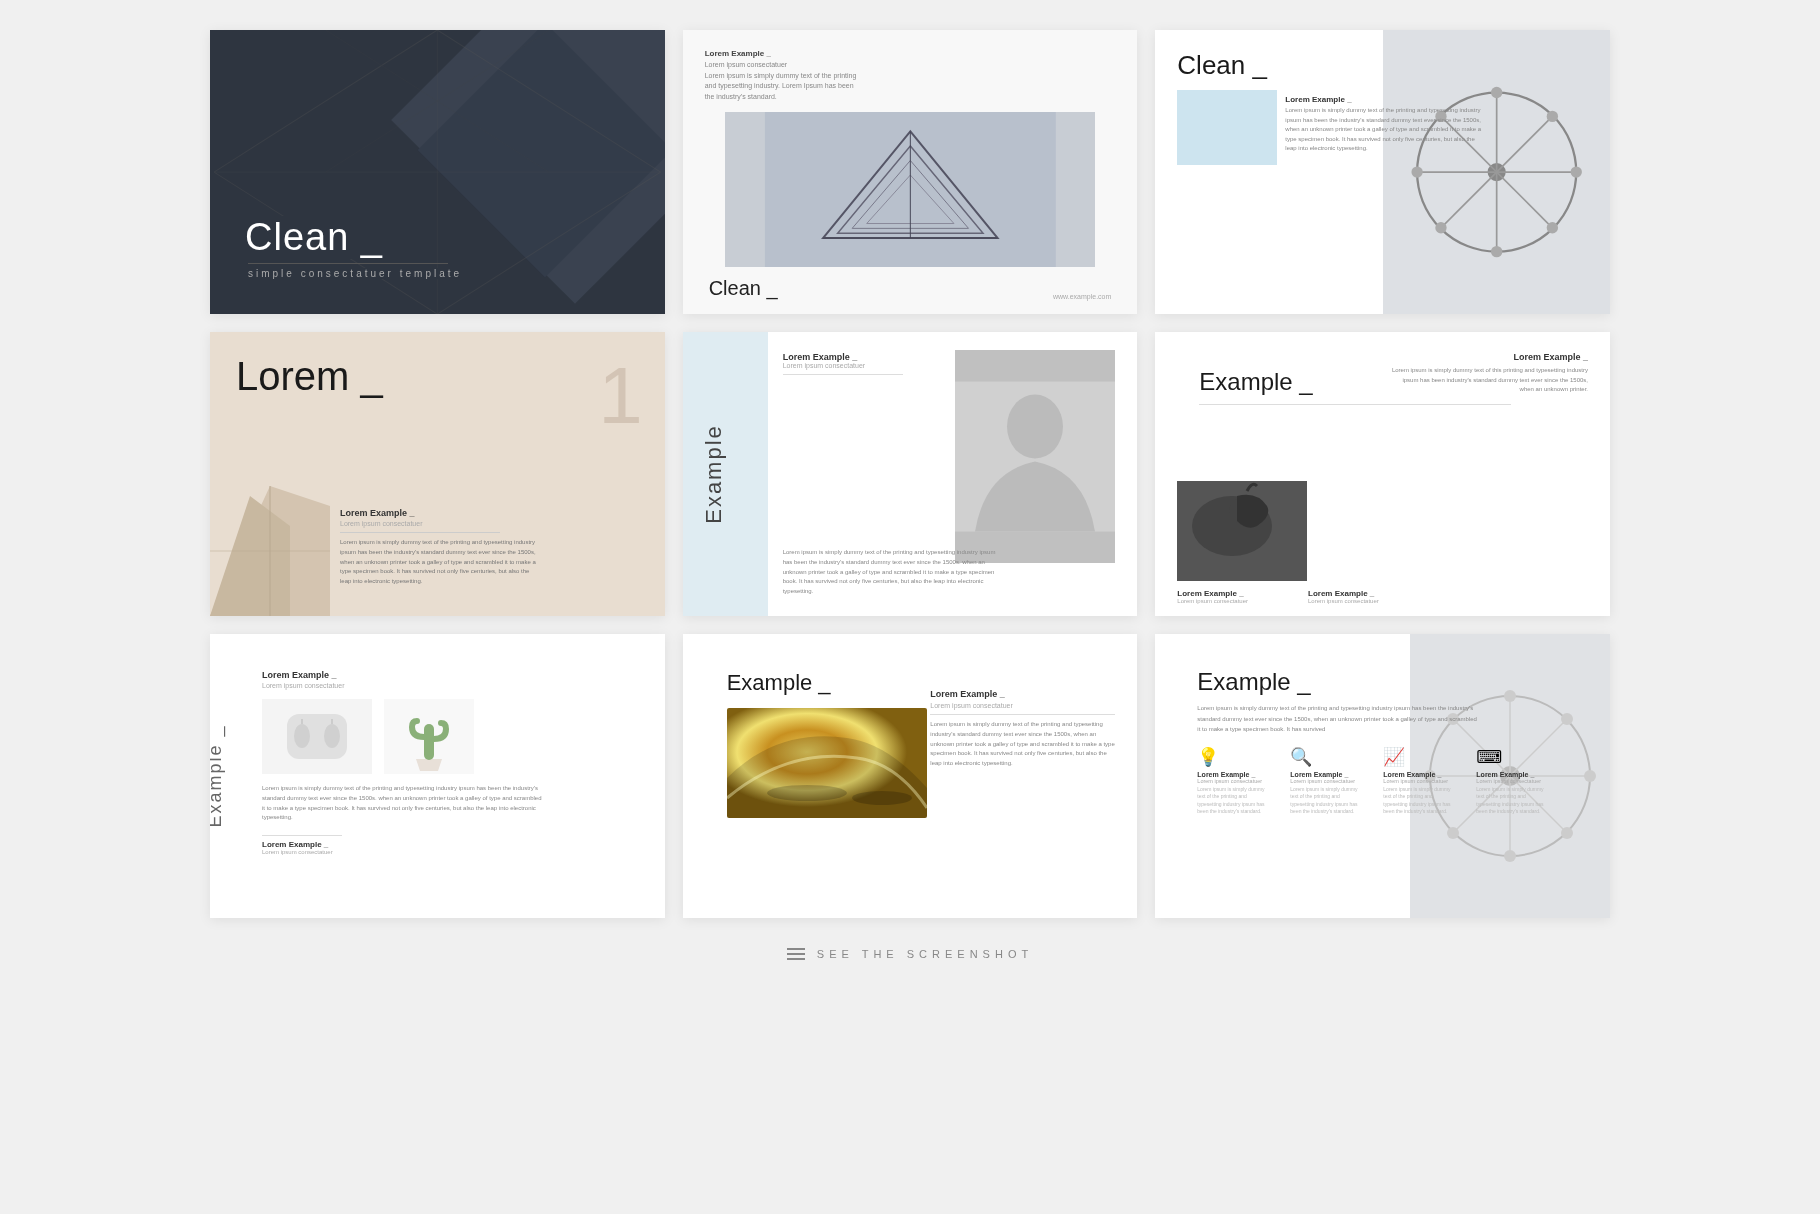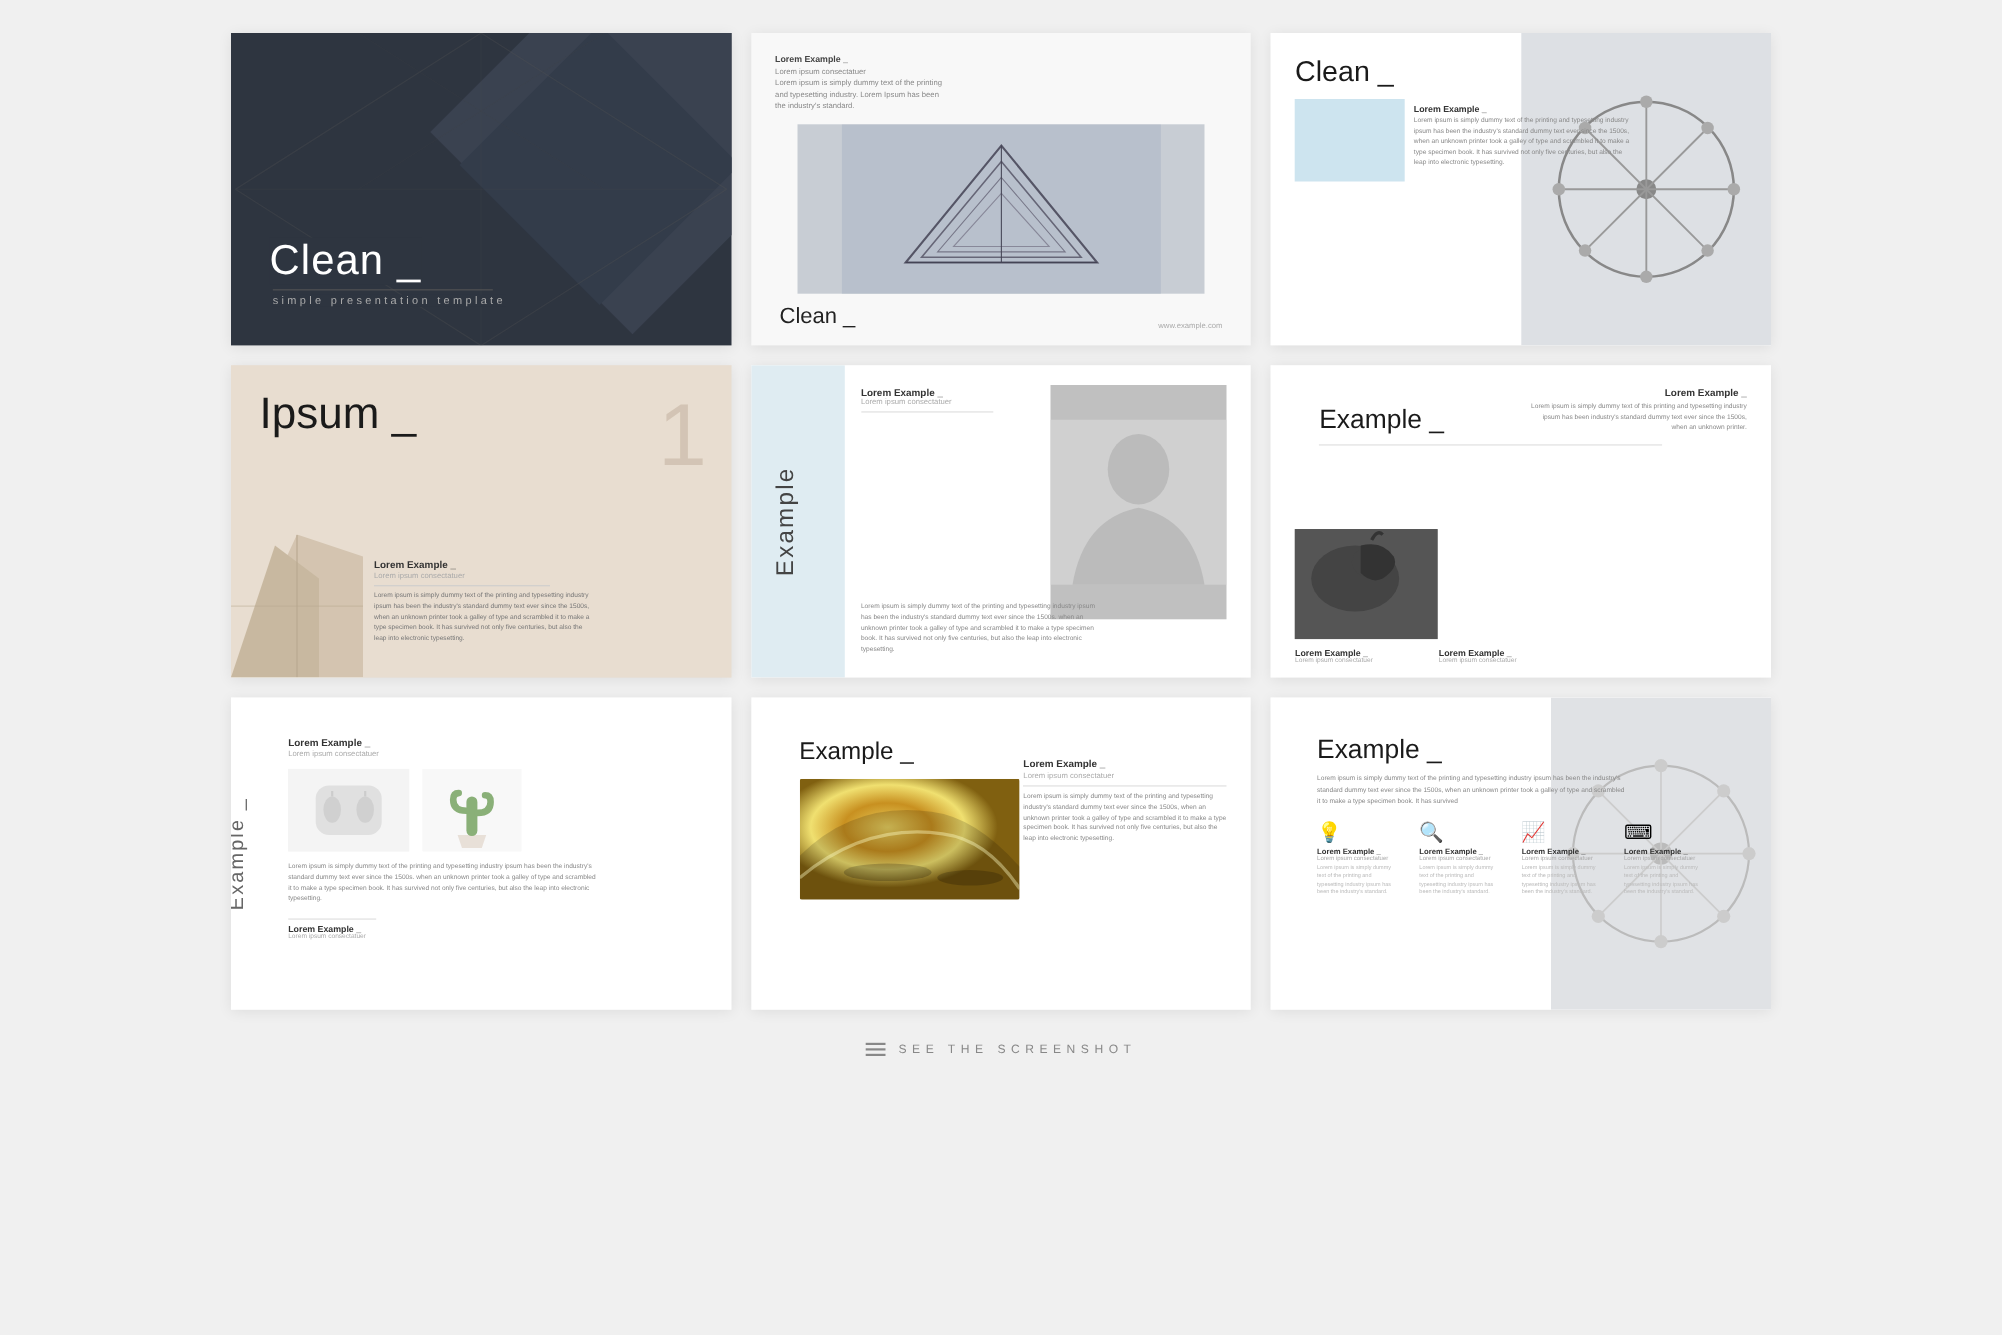--- a/index.html
+++ b/index.html
@@ -209,21 +209,21 @@
       <line x1="220" y1="0" x2="0" y2="140" stroke="#555" stroke-width="1"></line>
       <line x1="440" y1="140" x2="220" y2="280" stroke="#555" stroke-width="1"></line>
       <line x1="0" y1="140" x2="220" y2="280" stroke="#555" stroke-width="1"></line>
       <line x1="220" y1="0" x2="220" y2="280" stroke="#555" stroke-width="0.5"></line>
       <line x1="0" y1="140" x2="440" y2="140" stroke="#555" stroke-width="0.5"></line>
       <line x1="110" y1="0" x2="330" y2="140" stroke="#444" stroke-width="0.5"></line>
       <line x1="330" y1="0" x2="110" y2="140" stroke="#444" stroke-width="0.5"></line>
     </svg>
     <div class="slide-1 line"></div>
     <div class="slide-1 title">Clean _</div>
-    <div class="slide-1 subtitle">simple presentation template</div>
+    <div class="slide-1 subtitle">simple consectatuer template</div>
   </div>
 
   <div class="slide slide-2">
     <div class="top-text">
       <strong style="font-size:8px;color:#444">Lorem Example _</strong><br>
       <span>Lorem ipsum consectatuer</span><br>
       <span>Lorem ipsum is simply dummy text of the printing and typesetting industry. Lorem Ipsum has been the industry's standard.</span>
     </div>
     <div class="photo-area">
       <svg viewBox="0 0 300 160" width="100%" height="100%">
@@ -267,21 +267,21 @@
         <circle cx="30" cy="100" r="5" fill="#aaa"></circle>
         <circle cx="149" cy="51" r="5" fill="#aaa"></circle>
         <circle cx="149" cy="149" r="5" fill="#aaa"></circle>
         <circle cx="51" cy="149" r="5" fill="#aaa"></circle>
         <circle cx="51" cy="51" r="5" fill="#aaa"></circle>
       </svg>
     </div>
   </div>
 
   <div class="slide slide-4">
-    <div class="about-title">Ipsum _</div>
+    <div class="about-title">Lorem _</div>
     <div class="number">1</div>
 
     <div style="position:absolute;bottom:0;left:0;width:120px;height:130px;overflow:hidden">
       <svg viewBox="0 0 120 130" width="120" height="130">
         <polygon points="0,130 120,130 120,20 60,0" fill="#d4c4b0"></polygon>
         <polygon points="0,130 80,130 80,40 40,10" fill="#c8b8a0"></polygon>
         <line x1="60" y1="0" x2="60" y2="130" stroke="#b8a890" stroke-width="1"></line>
         <line x1="0" y1="65" x2="120" y2="65" stroke="#b8a890" stroke-width="0.5"></line>
       </svg>
     </div>

